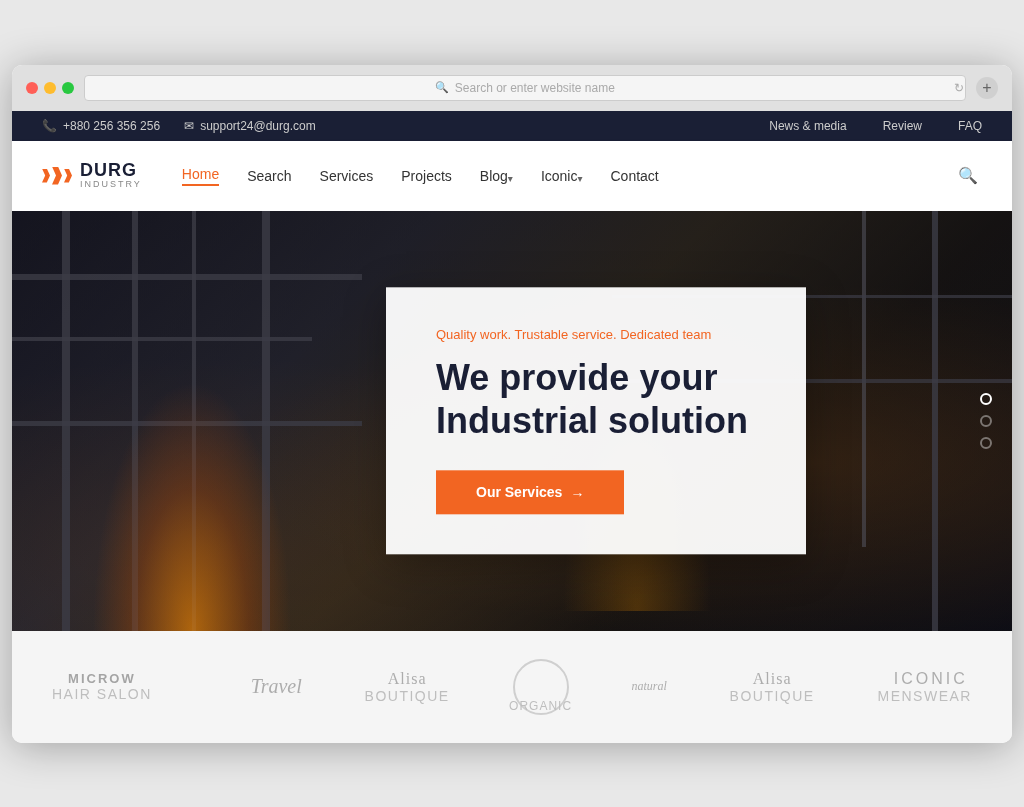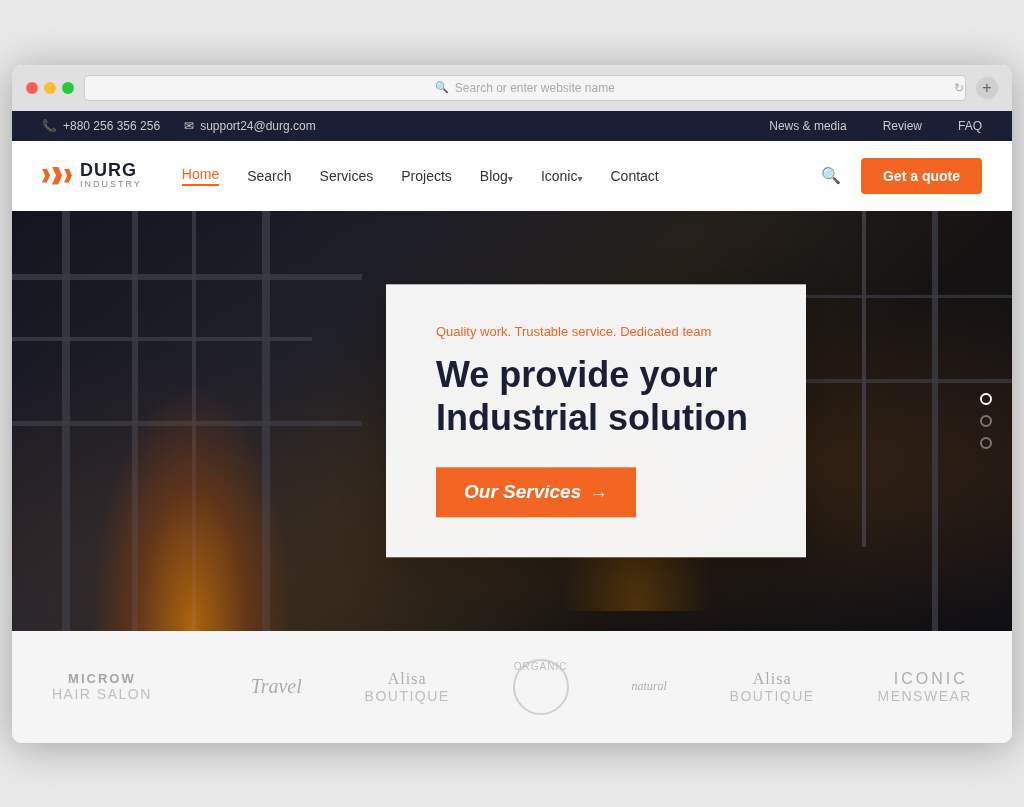--- a/index.html
+++ b/index.html
@@ -293,28 +293,27 @@
       font-size: 36px;
       font-weight: 800;
       color: #1a1f35;
       line-height: 1.2;
       margin-bottom: 28px;
     }
     .hero-cta {
       background: #f26522;
       color: #fff;
       border: none;
-      padding: 14px 28px;
-      font-size: 19px;
+      padding: 14px 40px;
+      font-size: 14px;
       font-weight: 600;
       cursor: pointer;
       display: inline-flex;
       align-items: center;
       gap: 8px;
-      font-style: italic;
     }
 
     
     .slider-dots {
       position: absolute;
       right: 20px;
       top: 50%;
       transform: translateY(-50%);
       display: flex;
       flex-direction: column;
@@ -376,23 +375,23 @@
       font-size: 16px;
       color: #666;
       letter-spacing: 1px;
     }
     .brand-circle {
       width: 56px;
       height: 56px;
       border-radius: 50%;
       border: 2px solid #aaa;
       display: flex;
-      align-items: flex-start;
+      align-items: flex-end;
       justify-content: center;
-      font-size: 10px;
+      font-size: 12px;
       color: #888;
       letter-spacing: 1px;
       text-transform: uppercase;
     }
     .brand-natural {
       font-family: Georgia, serif;
       font-style: italic;
       font-size: 12px;
       color: #666;
     }
@@ -470,21 +469,20 @@
         </a>
         <a class="nav-link nav-link-with-arrow">
           <span>Iconic</span>
           <span class="dropdown-arrow">▾</span>
         </a>
         <a class="nav-link">Contact</a>
       </div>
 
       <div class="nav-actions">
         <button class="search-btn">🔍</button>
-        <button class="cta-btn">Get a quote</button>
       </div>
     </nav>
 
     <section class="hero">
       <div class="hero-bg"></div>
 
       <div class="hero-structure">
         <div class="struct-line beam-v1"></div>
         <div class="struct-line beam-v2"></div>
         <div class="struct-line beam-v3"></div>

